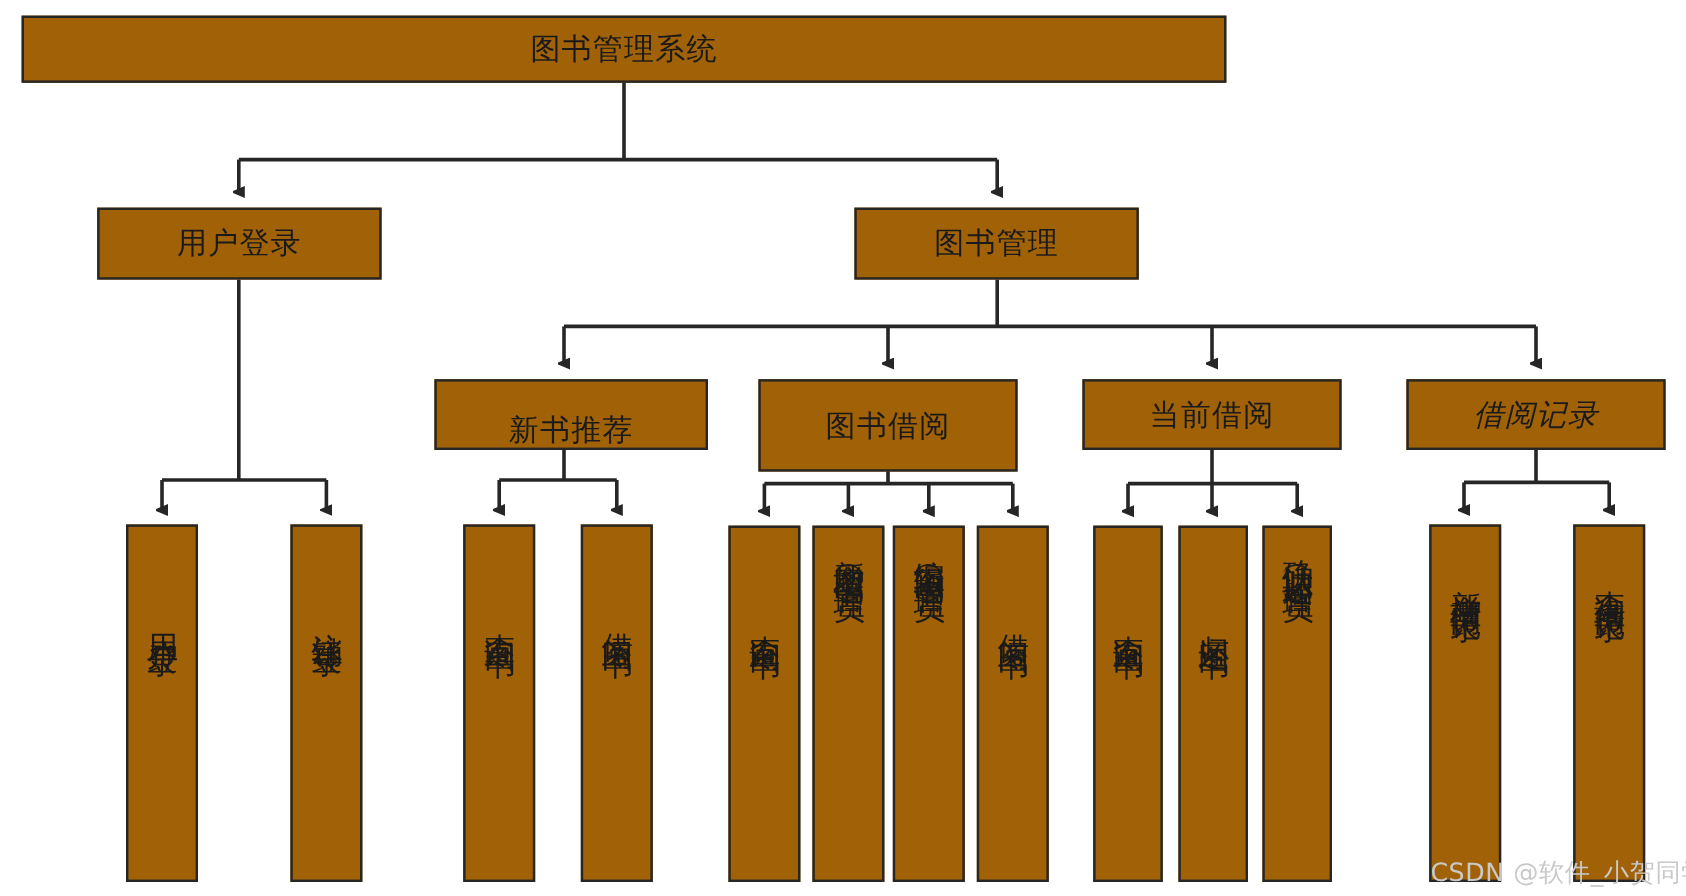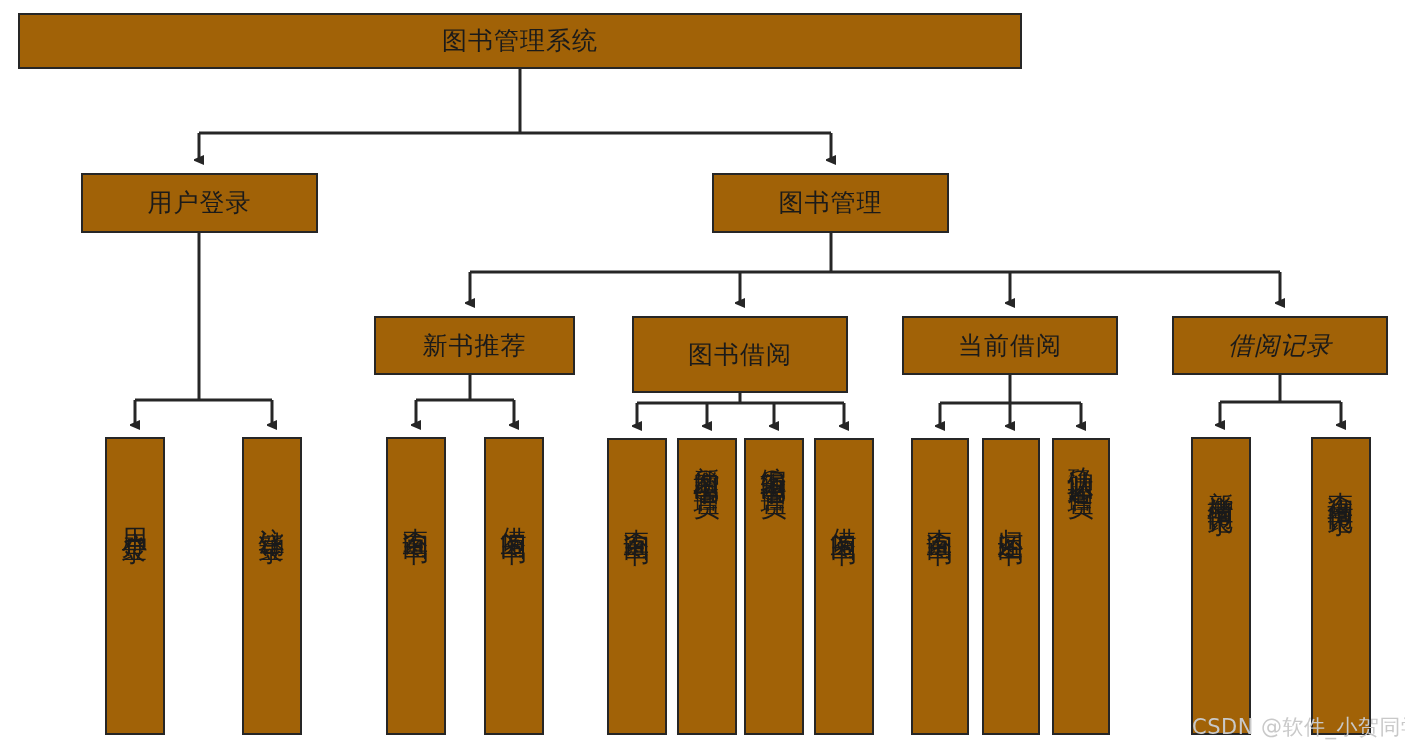--- a/index.html
+++ b/index.html
@@ -135,21 +135,21 @@
     <span class="node-label">图书管理系统</span>
   </div>
 
   <div class="node horiz" style="left:81px; top:173px; width:237px; height:60px;">
     <span class="node-label">用户登录</span>
   </div>
   <div class="node horiz" style="left:712px; top:173px; width:237px; height:60px;">
     <span class="node-label">图书管理</span>
   </div>
 
-  <div class="node horiz" style="left:374px; top:316px; width:201px; height:59px;">
+  <div class="node horiz" style="left:362px; top:316px; width:228px; height:59px;align-items:flex-end;">
     <span class="node-label">新书推荐</span>
   </div>
   <div class="node horiz" style="left:632px; top:316px; width:216px; height:77px;">
     <span class="node-label">图书借阅</span>
   </div>
   <div class="node horiz" style="left:902px; top:316px; width:216px; height:59px;">
     <span class="node-label">当前借阅</span>
   </div>
   <div class="node horiz" style="left:1172px; top:316px; width:216px; height:59px;font-style:italic;">
     <span class="node-label">借阅记录</span>

